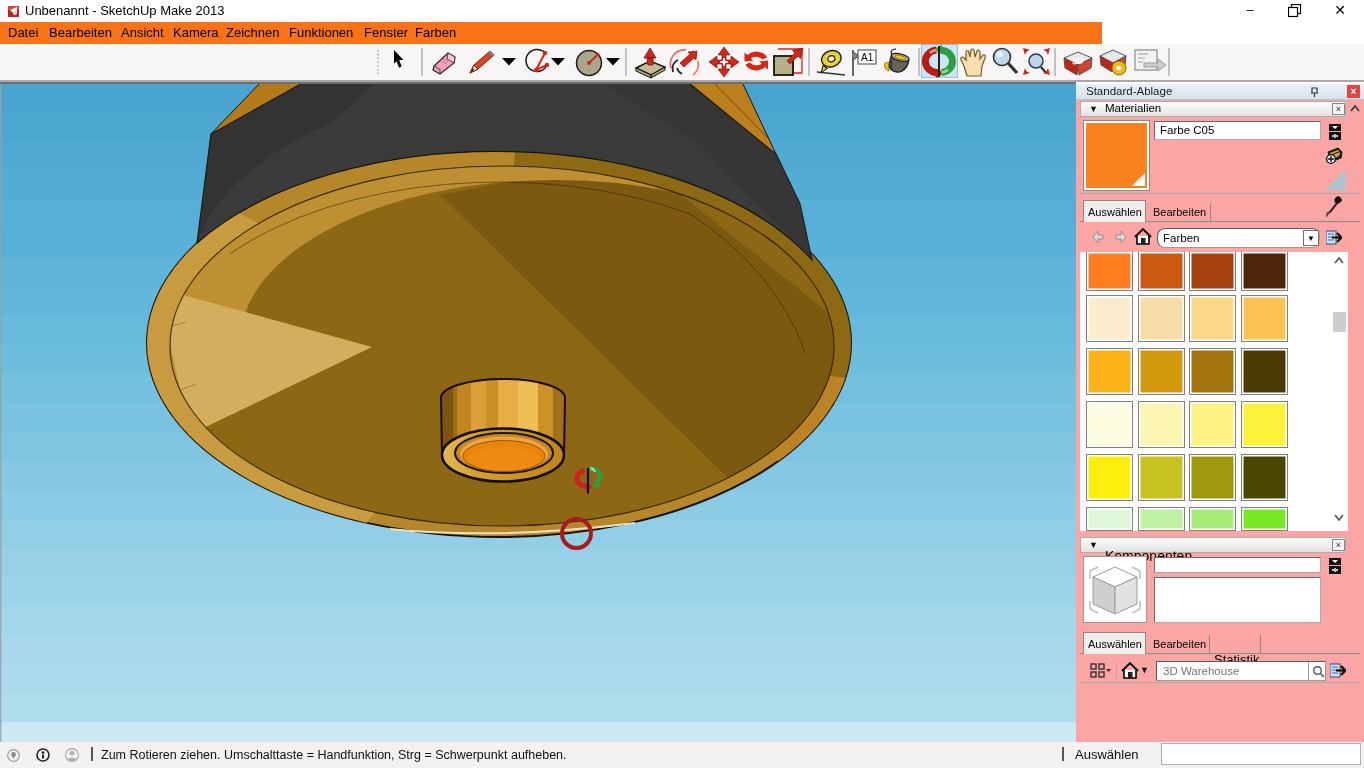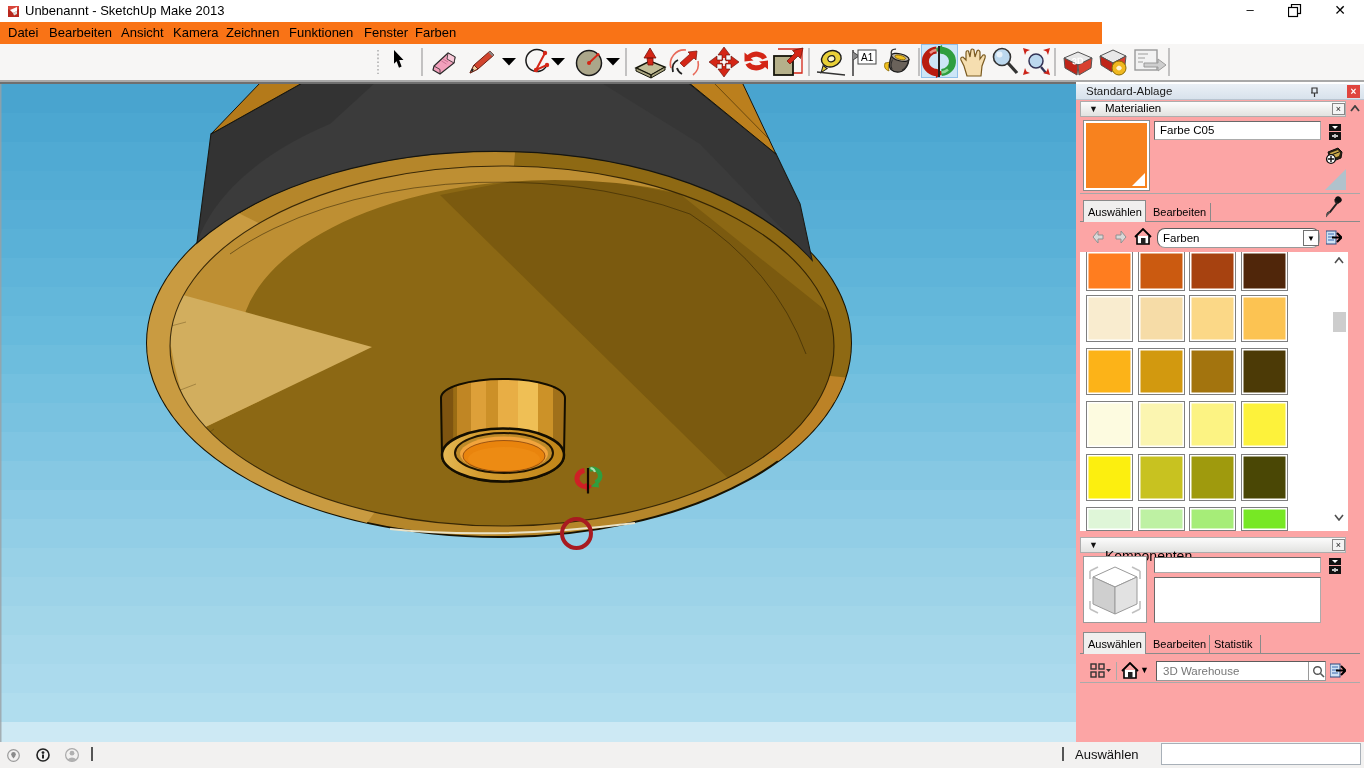--- a/index.html
+++ b/index.html
@@ -473,21 +473,21 @@
     <path d="M4 12 L10 12 M7 10 L7 11 M7 13 L7 14" stroke="#fff" stroke-width="1.3"></path>
   </svg>
   <div class="field" style="left:78px;top:493px;width:167px;height:46px;border-color:#6a6a6a #ababab #ababab #6a6a6a;"></div>
 
   <div class="abs" style="left:4px;top:569px;width:280px;height:1px;background:#8a8a8a;"></div>
   <div class="abs" style="left:7px;top:548px;width:63px;height:22px;background:#f0efee;border:1px solid #8a8a8a;border-bottom:none;">
     <span class="abs" style="left:4px;top:5px;font-size:11px;color:#000;">Auswählen</span>
   </div>
   <span class="abs" style="left:77px;top:554px;font-size:11px;color:#000;">Bearbeiten</span>
   <div class="abs" style="left:133px;top:551px;width:1px;height:18px;background:#8a8a8a;"></div>
-  <span class="abs" style="left:138px;top:554px;font-size:11px;color:#000;">Statistik</span>
+  <span class="abs" style="left:138px;top:568px;font-size:13px;color:#000;">Statistik</span>
   <div class="abs" style="left:184px;top:551px;width:1px;height:18px;background:#8a8a8a;"></div>
 
   <svg class="abs" style="left:14px;top:579px" width="22" height="15" viewBox="0 0 22 15">
     <rect x="1" y="1" width="5" height="5" fill="none" stroke="#333" stroke-width="1.4"></rect>
     <rect x="9" y="1" width="5" height="5" fill="none" stroke="#333" stroke-width="1.4"></rect>
     <rect x="1" y="9" width="5" height="5" fill="none" stroke="#333" stroke-width="1.4"></rect>
     <rect x="9" y="9" width="5" height="5" fill="none" stroke="#333" stroke-width="1.4"></rect>
     <path d="M16 6 L21 6 L18.5 9 Z" fill="#333"></path>
   </svg>
   <div class="abs" style="left:40px;top:578px;width:1px;height:18px;background:#aaa;"></div>
@@ -522,16 +522,17 @@
     <circle cx="7" cy="7" r="6" fill="none" stroke="#222" stroke-width="1.6"></circle>
     <circle cx="7" cy="4.6" r="1.4" fill="#222"></circle>
     <path d="M7 6.5 L7 10.5" stroke="#222" stroke-width="2"></path>
   </svg>
   <svg class="abs" style="left:65px;top:6px" width="14" height="14" viewBox="0 0 14 14">
     <circle cx="7" cy="7" r="6.4" fill="none" stroke="#aaa" stroke-width="1.2"></circle>
     <circle cx="7" cy="5.2" r="2.4" fill="#b0b0b0"></circle>
     <path d="M2.5 11.5 Q7 7.5 11.5 11.5 L11 12.5 Q7 14 3 12.5 Z" fill="#b0b0b0"></path>
   </svg>
   <div class="abs" style="left:91px;top:5px;width:1.5px;height:14px;background:#555;"></div>
+  <span id="statustext" class="abs">Zum Rotieren ziehen. Umschalttaste = Handfunktion, Strg = Schwerpunkt aufheben.</span>
   <div class="abs" style="left:1062px;top:5px;width:1.5px;height:14px;background:#555;"></div>
   <span class="abs" style="left:1075px;top:5px;font-size:13px;color:#111;">Auswählen</span>
   <div class="abs" style="left:1161px;top:1px;width:200px;height:22px;background:#fff;border:1px solid #a8b0b8;"></div>
 </div>
 
 </body></html>

